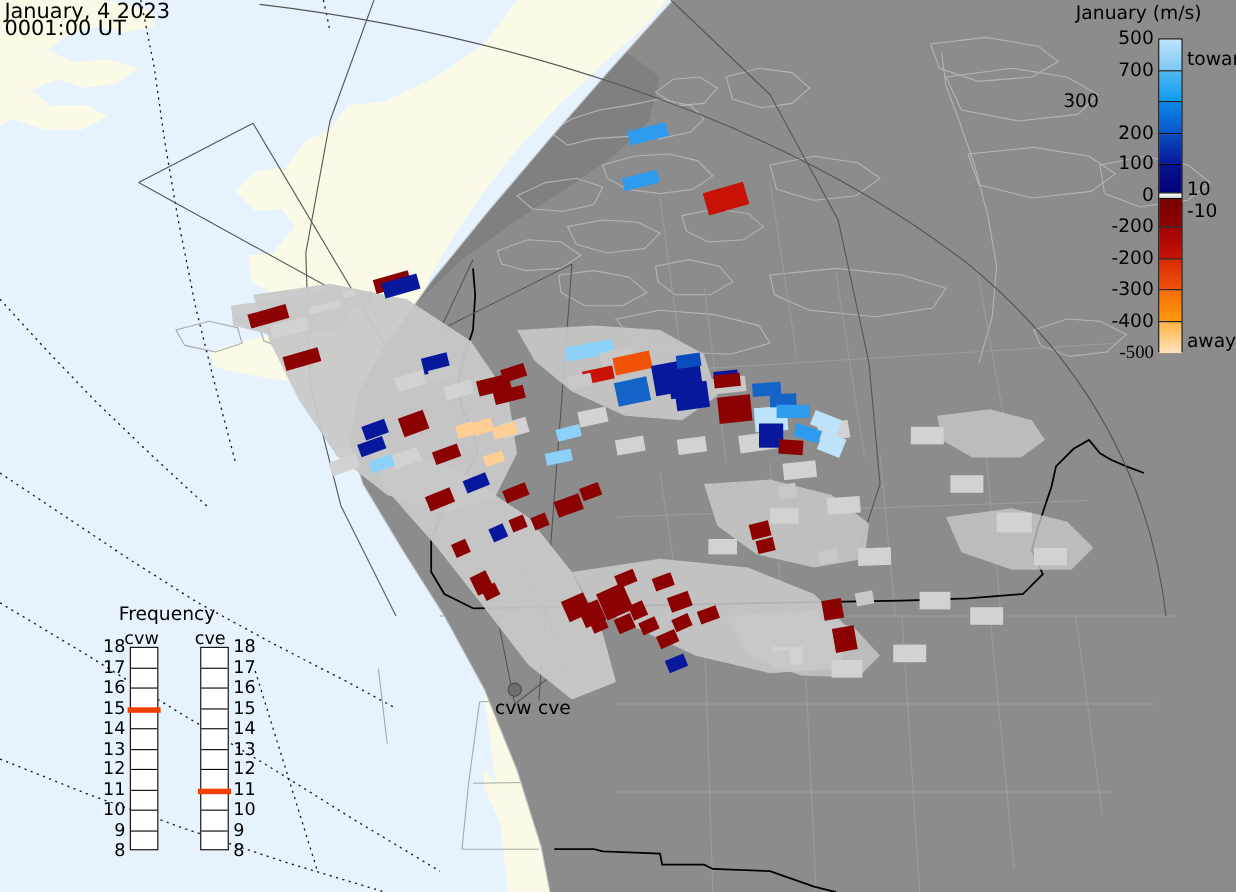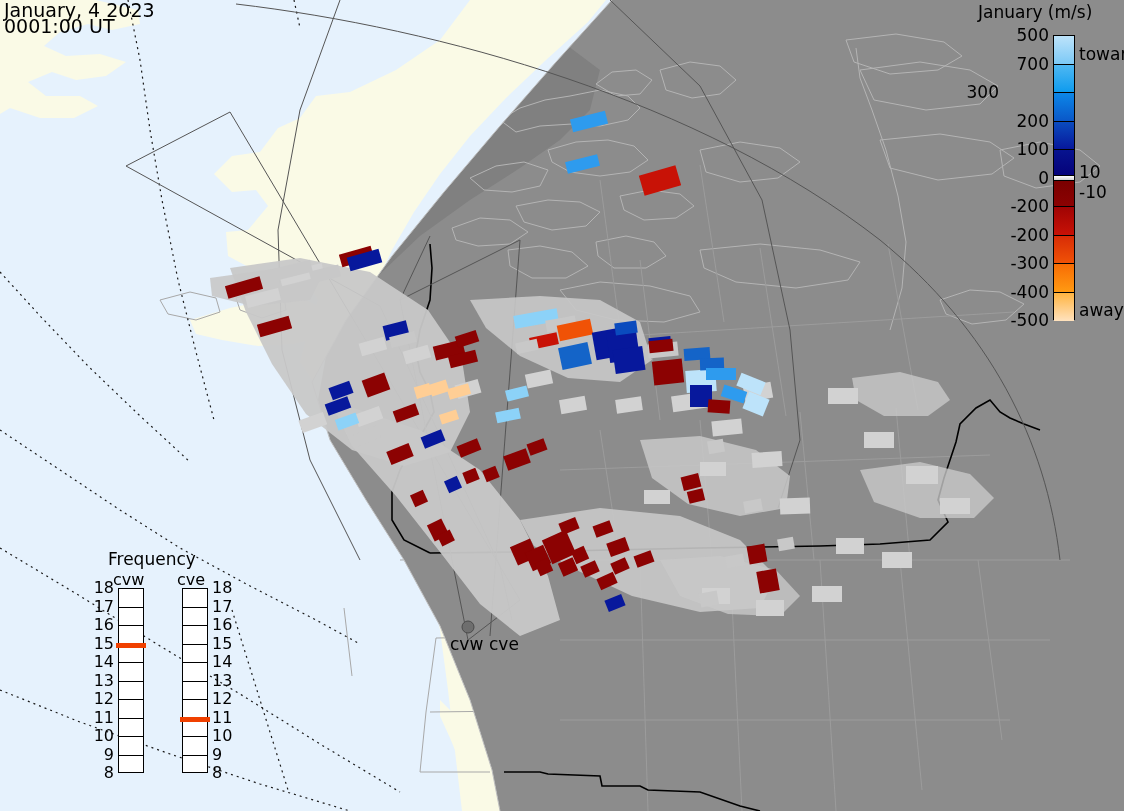--- a/index.html
+++ b/index.html
@@ -379,21 +379,21 @@
       <div class="cbtick" style="left: 995px; top: 25px;">500</div>
       <div class="cbtick" style="left: 995px; top: 53.5px;">700</div>
       <div class="cbtick" style="left: 945px; top: 82px;">300</div>
       <div class="cbtick" style="left: 995px; top: 110.5px; text-align: right;">200</div>
       <div class="cbtick" style="left: 995px; top: 139px;">100</div>
       <div class="cbtick" style="left: 995px; top: 167.5px;">0</div>
       <div class="cbtick" style="left: 995px; top: 196px;">-200</div>
       <div class="cbtick" style="left: 995px; top: 224.5px;">-200</div>
       <div class="cbtick" style="left: 995px; top: 253px;">-300</div>
       <div class="cbtick" style="left: 995px; top: 281.5px;">-400</div>
-      <div class="cbtick" style="left: 995px; top: 310px;">-500</div>
+      <div class="cbtick" style="left: 995px; top: 310px; font-family: Liberation Serif, serif;">-500</div>
     </div>
   <div class="cbside" id="cbtoward" style="top:44px">toward</div>
   <div class="cbside" id="cbaway" style="top:300px">away</div>
   <div class="cbside" id="cbzu" style="top:162px">10</div>
   <div class="cbside" id="cbzl" style="top:182px">-10</div>
 
   <div id="freqtitle">Frequency</div>
   <div class="freqhdr" id="freqhdrw">cvw</div>
   <div class="freqhdr" id="freqhdre">cve</div>
   <div class="freqcol" id="freqcolw">

